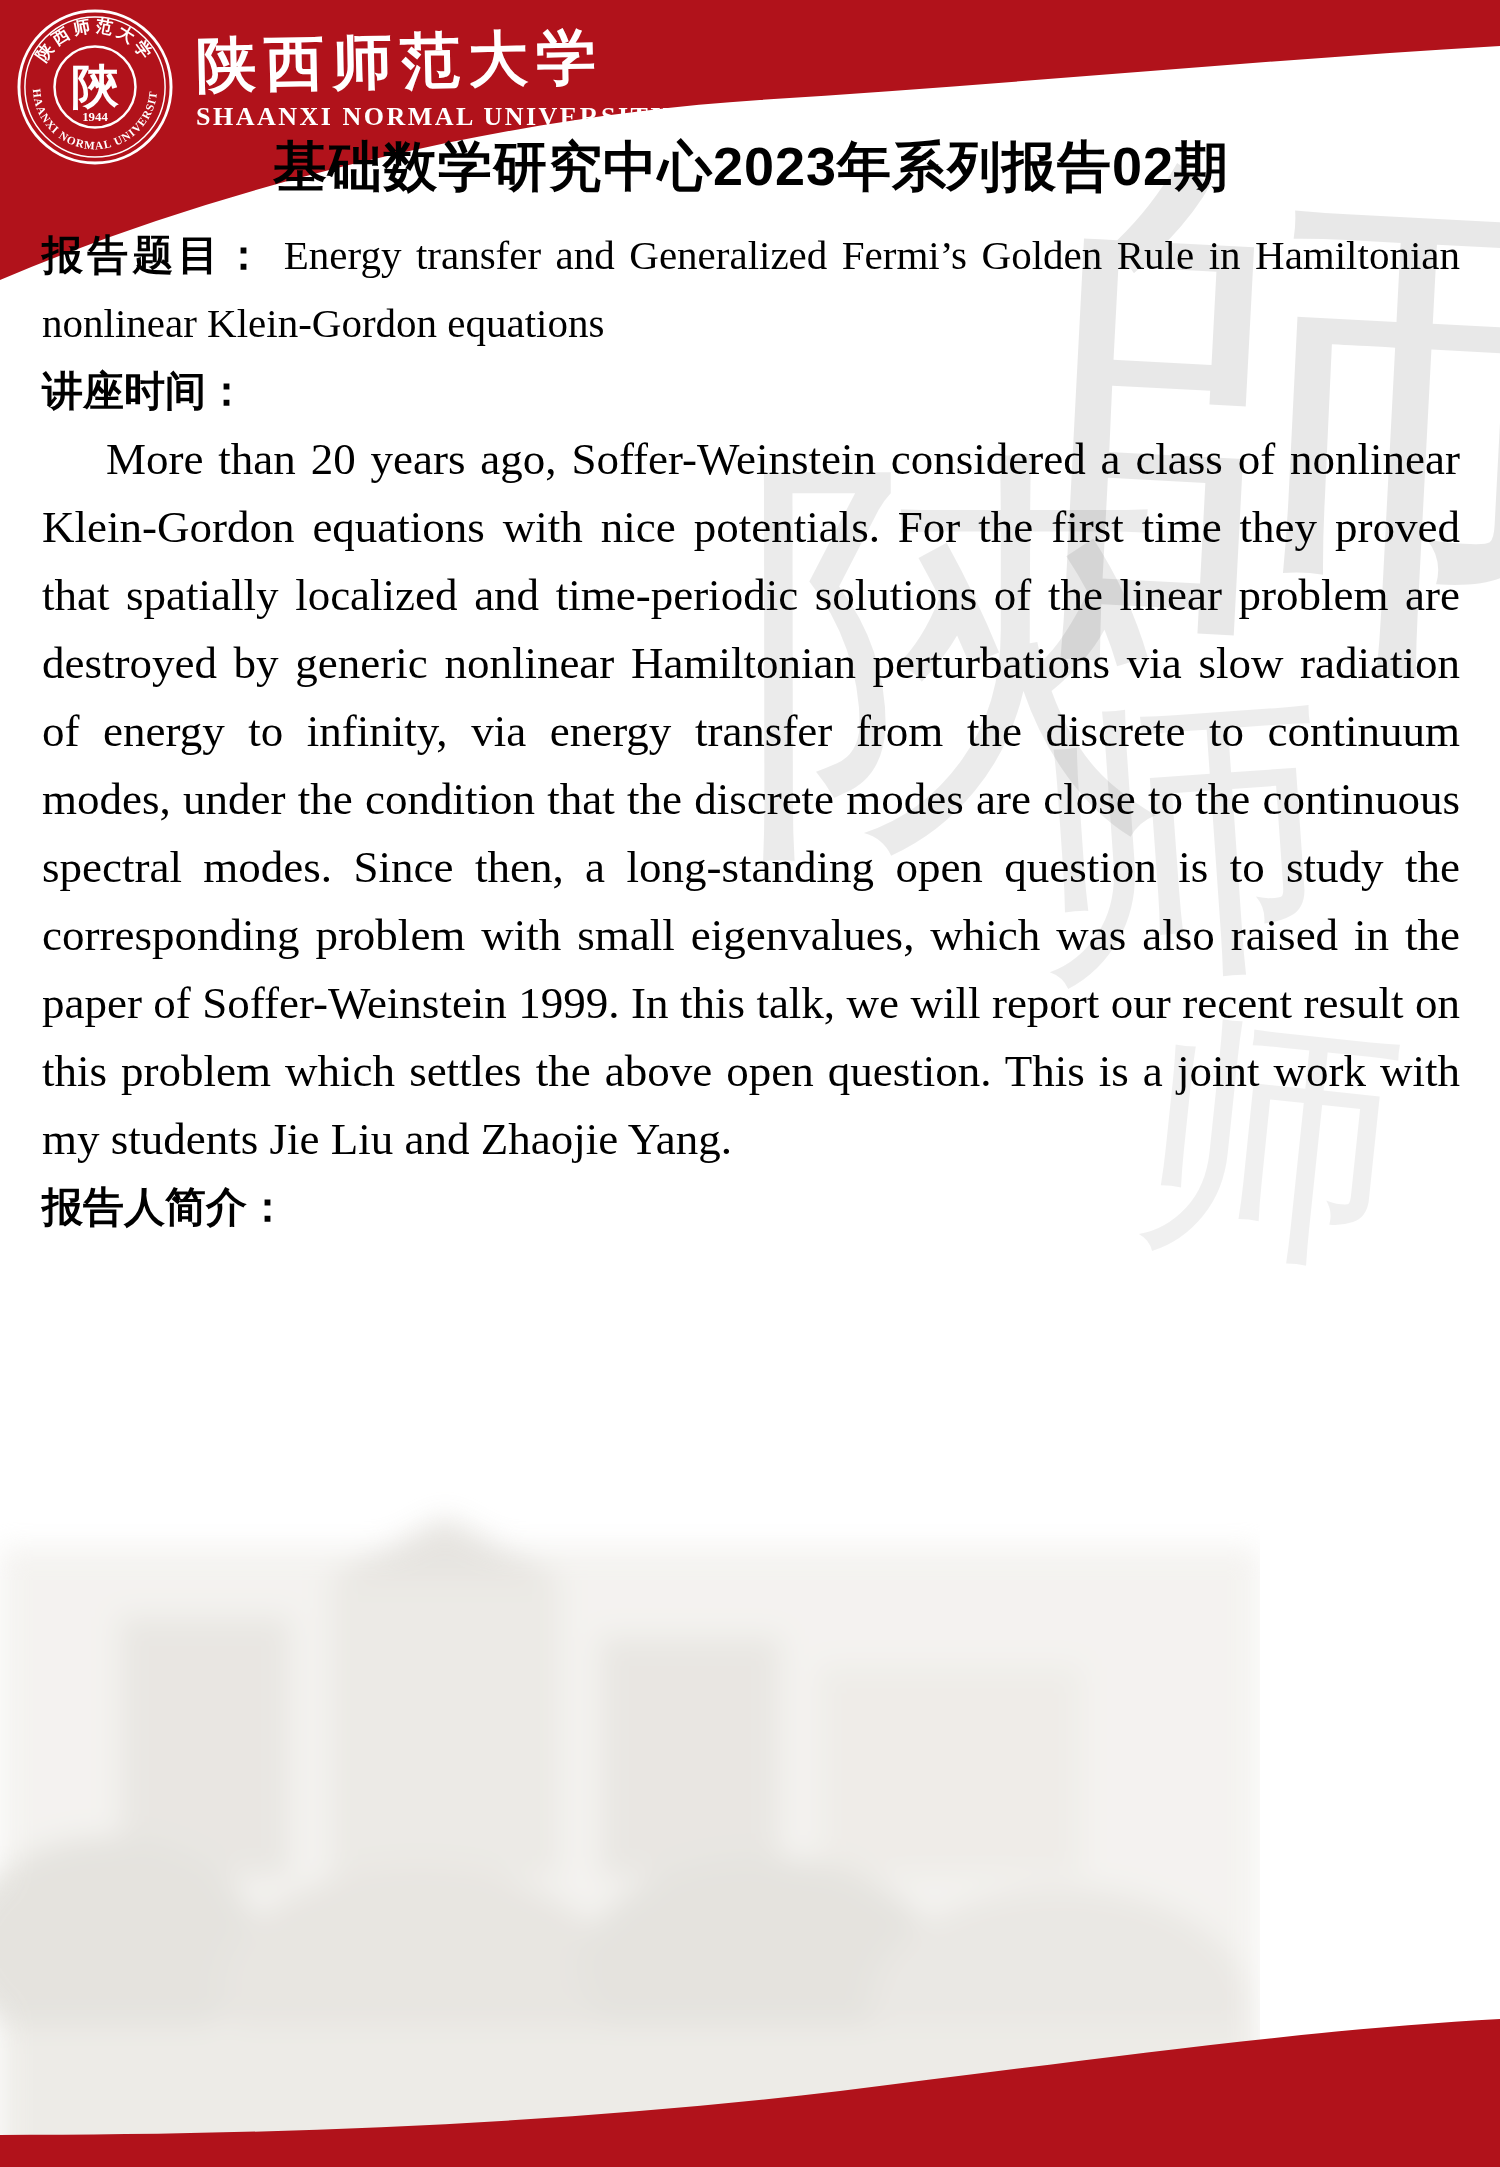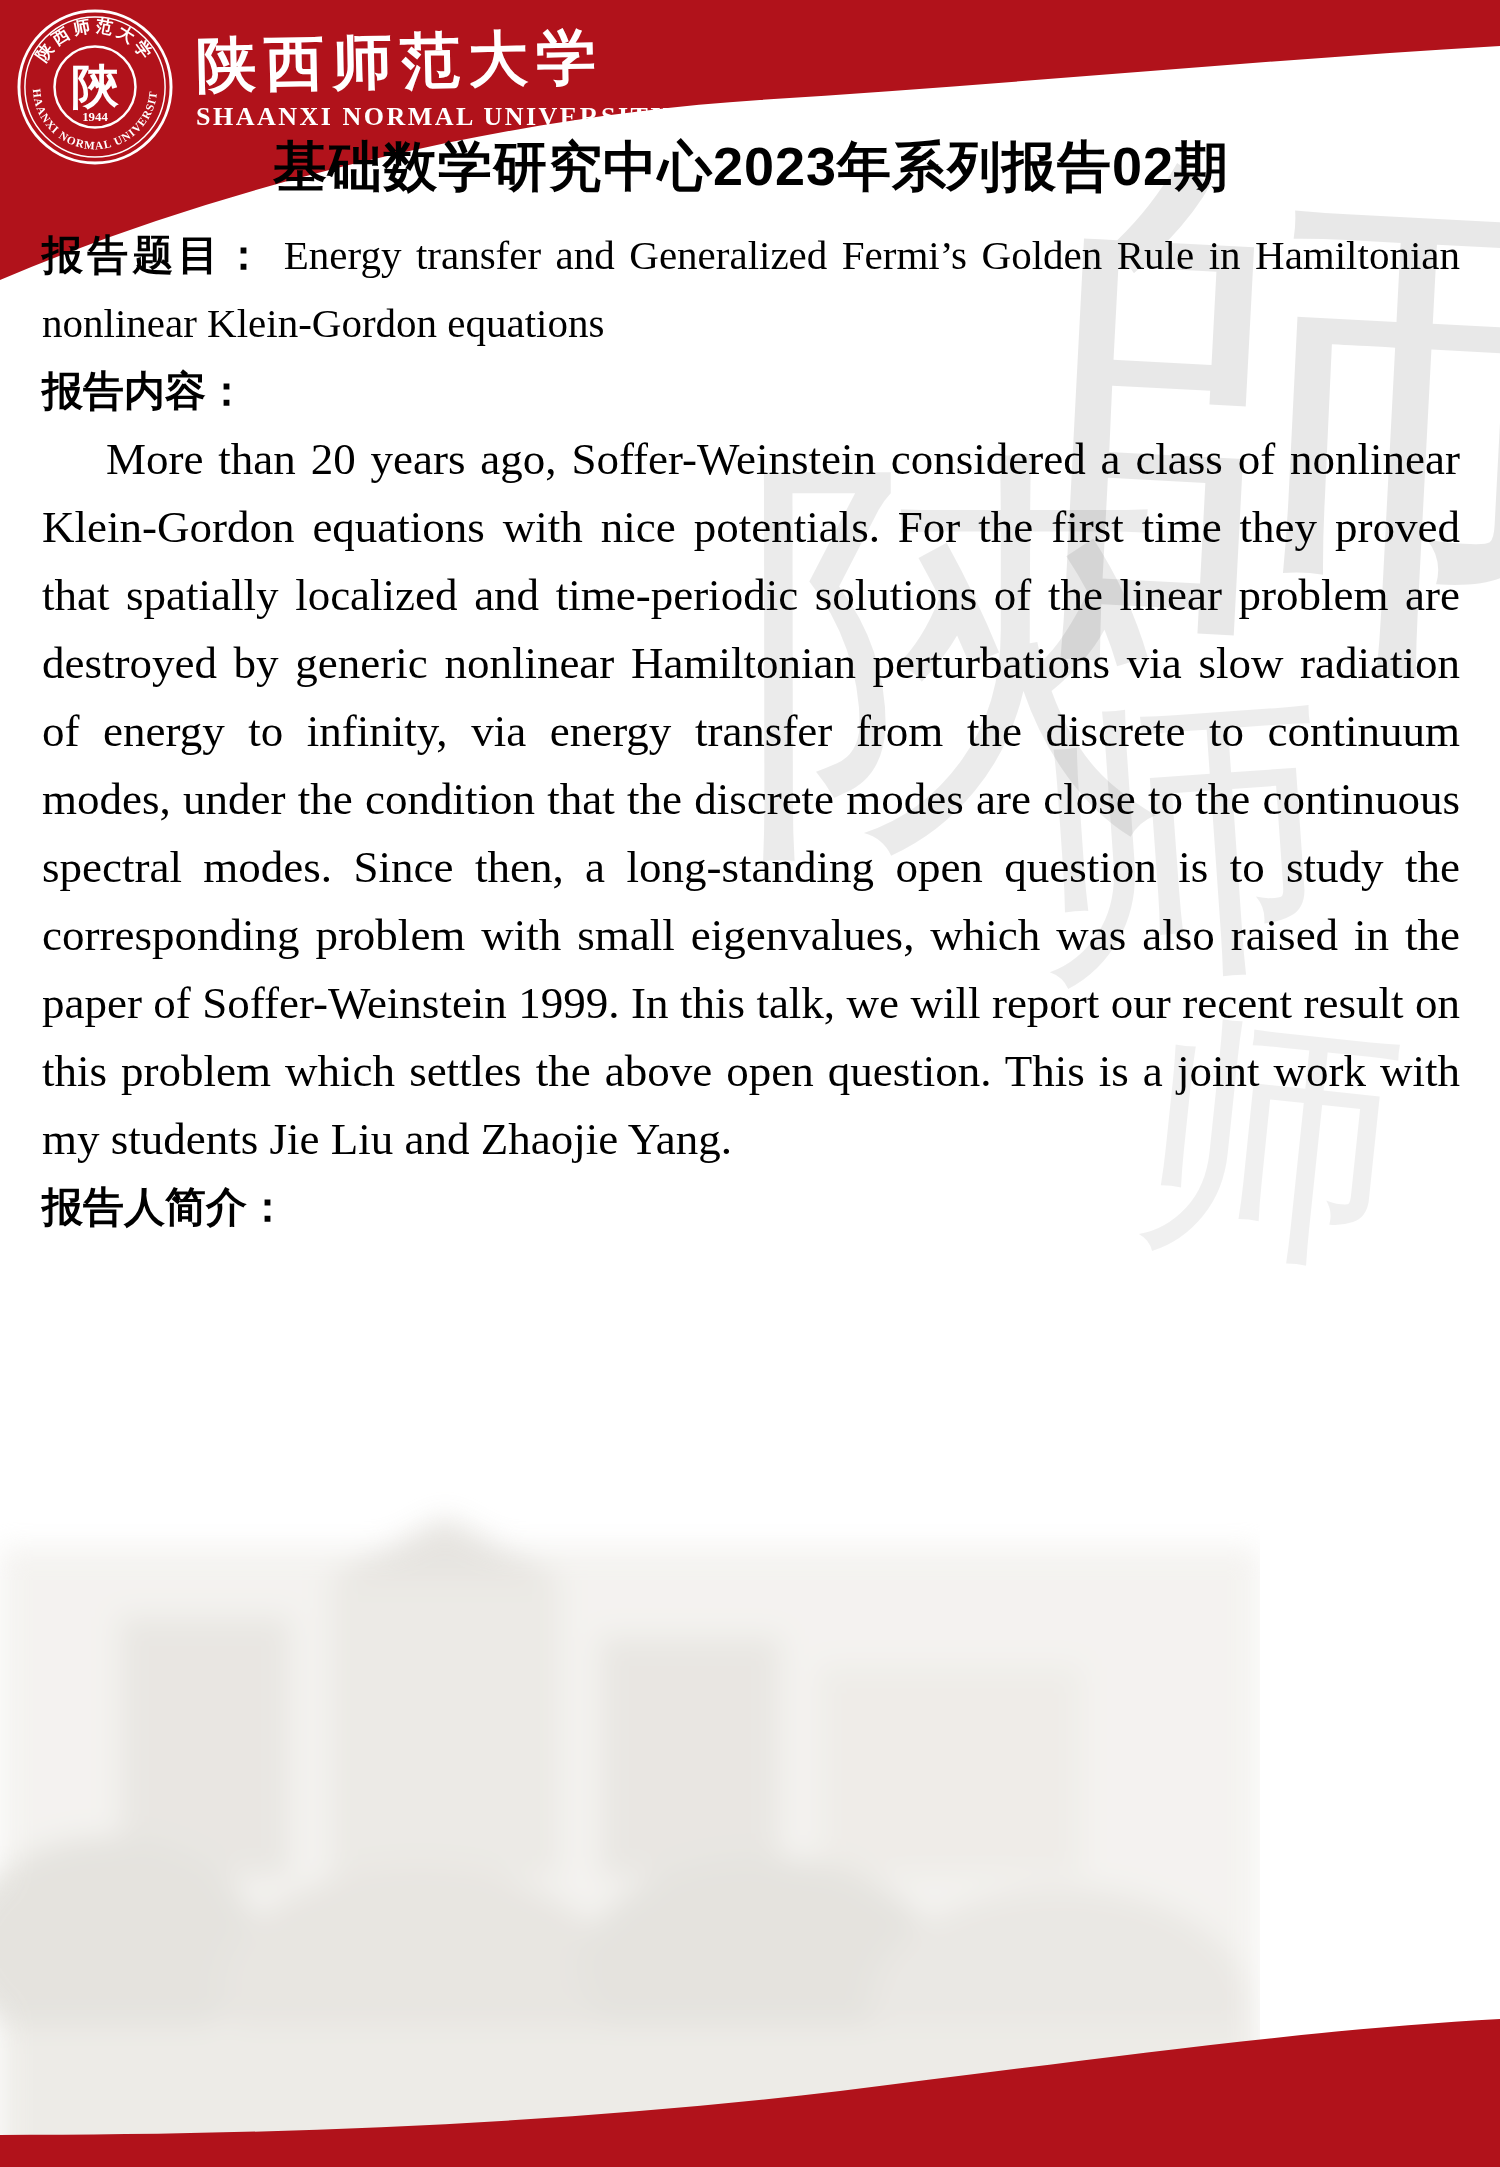--- a/index.html
+++ b/index.html
@@ -128,21 +128,21 @@
     <p class="field">
       <span class="lbl">报告题目：</span>
       <span class="val">Energy transfer and Generalized Fermi’s Golden Rule in Hamiltonian nonlinear Klein-Gordon equations</span>
     </p>
 
 
 
 
 
     <p class="field">
-      <span class="lbl">报告内容：</span>
+      <span class="lbl">讲座时间：</span>
     </p>
 
     <p class="abstract">More than 20 years ago, Soffer-Weinstein considered a class of nonlinear Klein-Gordon equations with nice potentials. For the first time they proved that spatially localized and time-periodic solutions of the linear problem are destroyed by generic nonlinear Hamiltonian perturbations via slow radiation of energy to infinity, via energy transfer from the discrete to continuum modes, under the condition that the discrete modes are close to the continuous spectral modes. Since then, a long-standing open question is to study the corresponding problem with small eigenvalues, which was also raised in the paper of Soffer-Weinstein 1999. In this talk, we will report our recent result on this problem which settles the above open question. This is a joint work with my students Jie Liu and Zhaojie Yang.</p>
 
     <p class="bio-heading">报告人简介：</p>
 
 
   </div>
 </div>
 

